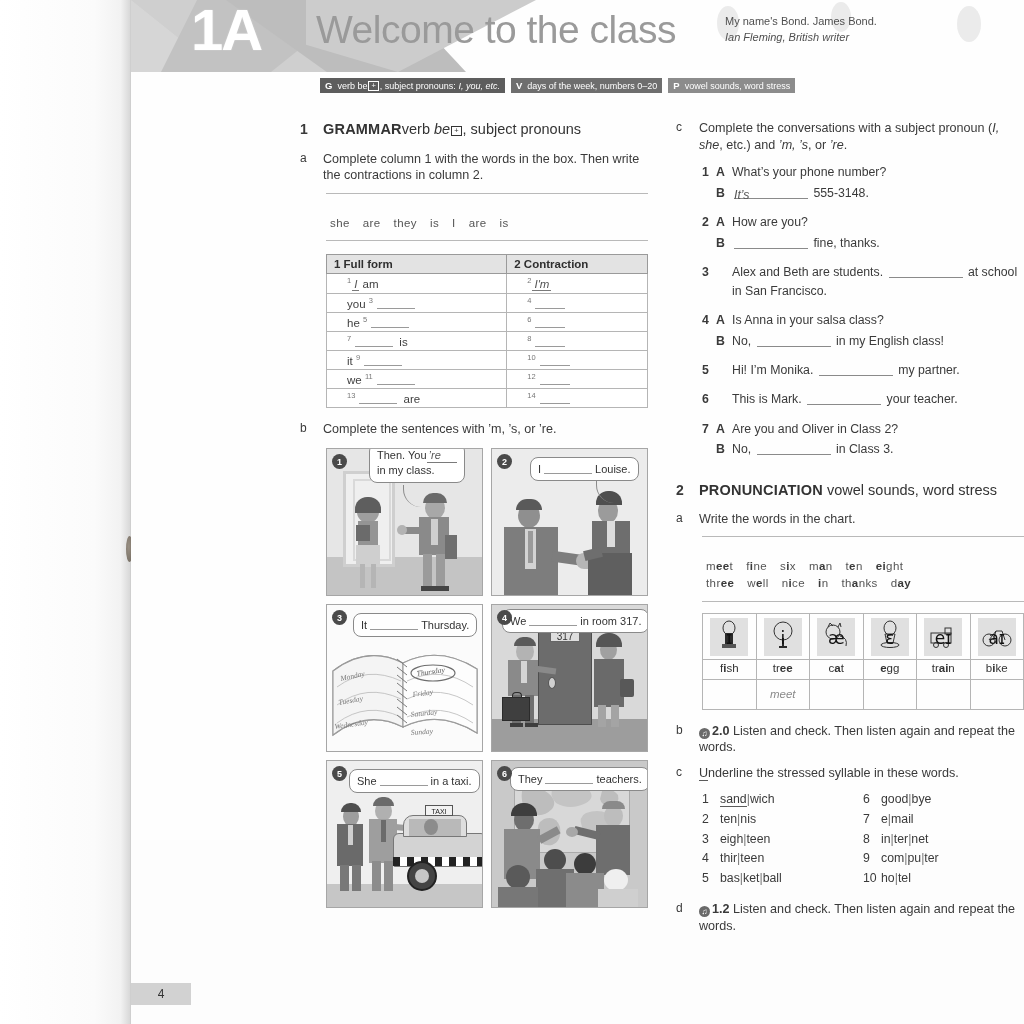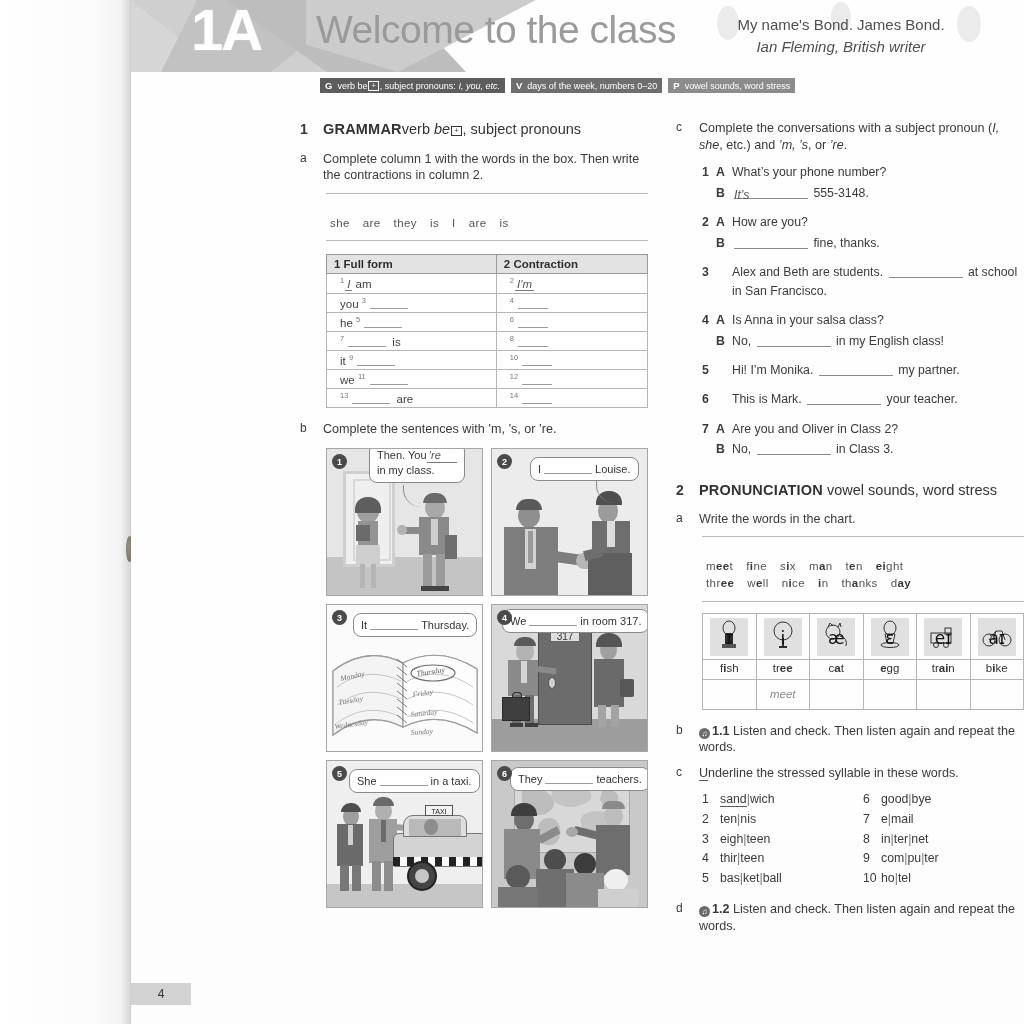--- a/index.html
+++ b/index.html
@@ -51,22 +51,22 @@
     color:#ffffff; font-family:"Liberation Sans", sans-serif;
     text-shadow:0 0 2px rgba(255,255,255,.35);
   }
   .lesson-title {
     position:absolute; left:185px; top:8px;
     font-size:39px; color:#9a9a9a; font-weight:300;
     font-family:"Liberation Sans", sans-serif; letter-spacing:-0.5px;
   }
   .quote {
     position:absolute; left:594px; top:14px; width:232px;
-    font-size:15px; color:#4f4f4f; line-height:1.45;
-    text-align:center; font-family:"Liberation Sans", sans-serif;
+    font-size:11px; color:#4f4f4f; line-height:1.45;
+    text-align:left; font-family:"Liberation Sans", sans-serif;
   }
   .quote .src { font-style: italic; }
   .ghost-blob {
     position:absolute; border-radius:50%; background:#e4e4e4; opacity:.75;
   }
   
   .badges { position:absolute; left:189px; top:78px; display:flex; gap:6px; }
   .badge {
     display:flex; align-items:center; height:15px;
     color:#ffffff; font-size:9px; padding:0 5px 0 0;
@@ -115,21 +115,21 @@
     margin-left:26px; width:322px; border-collapse:collapse;
     border:1px solid #9a9a9a; background:#fff;
   }
   table.fullform th {
     background:#e3e3e3; border:1px solid #9a9a9a; border-bottom:1px solid #9a9a9a;
     text-align:left; font-size:11.5px; font-weight:bold; color:#2f2f2f;
     padding:3px 7px; height:18px;
   }
   table.fullform td {
     border:1px solid #b5b5b5; font-size:11.5px; color:#3f3f3f;
-    padding:2px 13px; height:19px; vertical-align:middle;
+    padding:2px 20px; height:19px; vertical-align:middle;
   }
   .sup { font-size:7.5px; vertical-align:5px; color:#777; margin-right:1px; }
   .gap { display:inline-block; border-bottom:1px solid #9a9a9a; width:38px;
          height:11px; vertical-align:-1px; margin:0 3px; }
   .gap-s { width:30px; }
   .gap-w { width:48px; }
   .filled { border-bottom:1px solid #7a7a7a; color:#555; font-style:italic;
             display:inline-block; padding:0 2px; }
 
   
@@ -707,21 +707,21 @@
               <td class="blank-cell"></td>
               <td class="blank-cell"></td>
               <td class="blank-cell"></td>
             </tr>
       </tbody>
         </table>
 
       <div class="task" style="margin-top:13px;">
         <div class="task-letter">b</div>
         <div class="task-body">
-          <span class="audio">♫</span><b>1.1</b> <span>Listen and check. Then listen again and repeat the words.</span>
+          <span class="audio">♫</span><b>2.0</b> <span>Listen and check. Then listen again and repeat the words.</span>
         </div>
       </div>
 
       <div class="task" style="margin-top:9px;">
         <div class="task-letter">c</div>
         <div class="task-body">
           <span class="u">U</span><span>nderline the stressed syllable in these words.</span>
         </div>
       </div>
 

